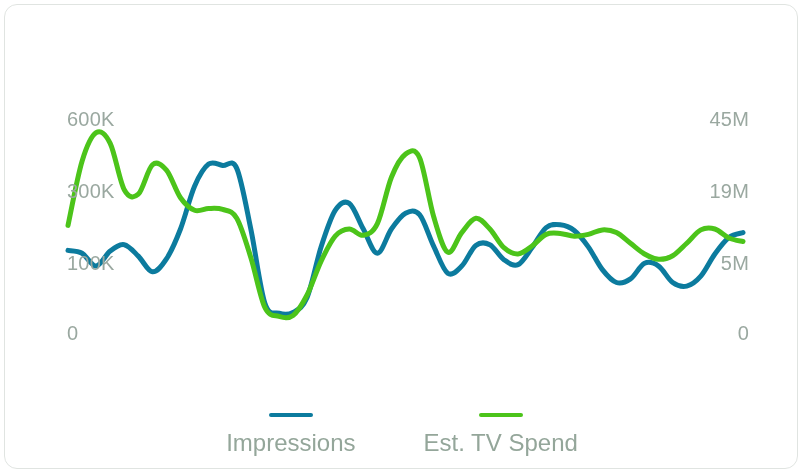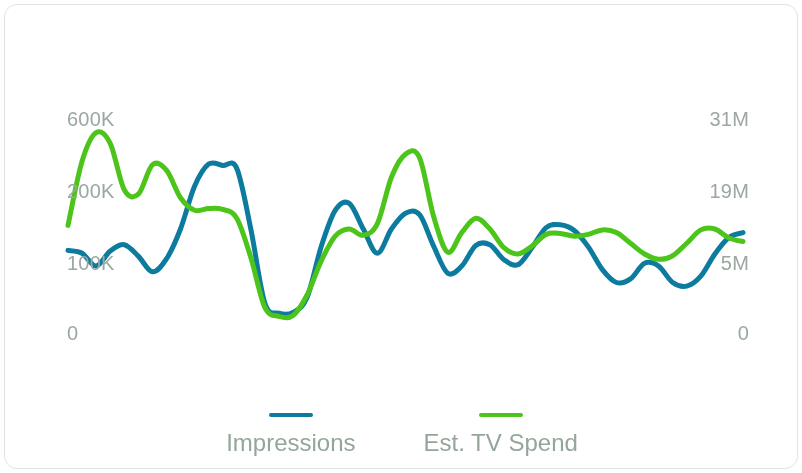--- a/index.html
+++ b/index.html
@@ -91,25 +91,25 @@
 
     <div class="chart-area">
       <svg class="chart-svg" width="794" height="465" viewBox="0 0 794 465">
         <g>
           <path id="path-series-0" fill="none" stroke="#0c7b9e" stroke-width="5" stroke-linecap="round" stroke-linejoin="round" d="M 63.00 245.40 C 65.34 245.88, 72.38 245.64, 77.06 248.25 C 81.75 250.87, 86.44 261.45, 91.13 261.09 C 95.81 260.74, 100.50 249.68, 105.19 246.11 C 109.88 242.55, 114.56 238.86, 119.25 239.69 C 123.94 240.53, 128.63 246.59, 133.31 251.11 C 138.00 255.62, 142.69 266.32, 147.38 266.80 C 152.06 267.28, 156.75 261.09, 161.44 253.96 C 166.13 246.83, 170.81 236.13, 175.50 224.00 C 180.19 211.87, 184.88 192.02, 189.56 181.20 C 194.25 170.38, 198.94 162.53, 203.63 159.09 C 208.31 155.64, 213.00 159.80, 217.69 160.51 C 222.38 161.23, 227.06 152.79, 231.75 163.37 C 236.44 173.95, 241.13 201.53, 245.81 224.00 C 250.50 246.47, 255.19 284.16, 259.88 298.19 C 264.56 312.22, 269.25 306.63, 273.94 308.17 C 278.63 309.72, 283.31 310.08, 288.00 307.46 C 292.69 304.84, 297.38 303.42, 302.06 292.48 C 306.75 281.54, 311.44 256.34, 316.13 241.83 C 320.81 227.33, 325.50 212.71, 330.19 205.45 C 334.88 198.20, 339.56 195.23, 344.25 198.32 C 348.94 201.41, 353.63 215.68, 358.31 224.00 C 363.00 232.32, 367.69 248.25, 372.38 248.25 C 377.06 248.25, 381.75 230.66, 386.44 224.00 C 391.13 217.34, 395.81 210.68, 400.50 208.31 C 405.19 205.93, 409.88 204.26, 414.56 209.73 C 419.25 215.20, 423.94 231.37, 428.63 241.12 C 433.31 250.87, 438.00 264.90, 442.69 268.23 C 447.38 271.56, 452.06 265.73, 456.75 261.09 C 461.44 256.46, 466.13 243.97, 470.81 240.41 C 475.50 236.84, 480.19 237.32, 484.88 239.69 C 489.56 242.07, 494.25 251.34, 498.94 254.67 C 503.63 258.00, 508.31 261.69, 513.00 259.67 C 517.69 257.65, 522.38 248.73, 527.06 242.55 C 531.75 236.36, 536.44 226.38, 541.13 222.57 C 545.81 218.77, 550.50 219.24, 555.19 219.72 C 559.88 220.20, 564.56 221.74, 569.25 225.43 C 573.94 229.11, 578.63 235.29, 583.31 241.83 C 588.00 248.37, 592.69 258.72, 597.38 264.66 C 602.06 270.60, 606.75 275.95, 611.44 277.50 C 616.13 279.05, 620.81 277.14, 625.50 273.93 C 630.19 270.72, 634.88 260.38, 639.56 258.24 C 644.25 256.10, 648.94 257.88, 653.63 261.09 C 658.31 264.30, 663.00 274.17, 667.69 277.50 C 672.38 280.83, 677.06 282.14, 681.75 281.07 C 686.44 280.00, 691.13 276.43, 695.81 271.08 C 700.50 265.73, 705.19 255.39, 709.88 248.97 C 714.56 242.55, 719.25 236.13, 723.94 232.56 C 728.63 228.99, 735.66 228.40, 738.00 227.57"></path>
           <path id="path-series-1" fill="none" stroke="#4cc41a" stroke-width="5" stroke-linecap="round" stroke-linejoin="round" d="M 63.00 220.43 C 65.34 209.73, 72.38 171.69, 77.06 156.23 C 81.75 140.78, 86.44 130.67, 91.13 127.70 C 95.81 124.73, 100.50 128.89, 105.19 138.40 C 109.88 147.91, 114.56 176.30, 119.25 184.77 C 123.94 193.24, 128.63 193.39, 133.31 189.22 C 138.00 185.06, 142.69 163.81, 147.38 159.80 C 152.06 155.79, 156.75 159.65, 161.44 165.15 C 166.13 170.65, 170.81 186.10, 175.50 192.79 C 180.19 199.48, 184.88 203.49, 189.56 205.27 C 194.25 207.06, 198.94 203.64, 203.63 203.49 C 208.31 203.34, 213.00 202.75, 217.69 204.38 C 222.38 206.02, 227.06 205.28, 231.75 213.30 C 236.44 221.33, 241.13 237.67, 245.81 252.53 C 250.50 267.39, 255.19 292.66, 259.88 302.47 C 264.56 312.27, 269.25 310.05, 273.94 311.38 C 278.63 312.72, 283.31 314.06, 288.00 310.49 C 292.69 306.93, 297.38 299.05, 302.06 289.98 C 306.75 280.92, 311.44 265.91, 316.13 256.10 C 320.81 246.29, 325.50 236.48, 330.19 231.13 C 334.88 225.78, 339.56 224.15, 344.25 224.00 C 348.94 223.85, 353.63 231.13, 358.31 230.24 C 363.00 229.35, 367.69 228.31, 372.38 218.65 C 377.06 208.99, 381.75 183.88, 386.44 172.28 C 391.13 160.69, 395.81 152.37, 400.50 149.10 C 405.19 145.83, 409.88 142.26, 414.56 152.67 C 419.25 163.07, 423.94 195.76, 428.63 211.52 C 433.31 227.27, 438.00 244.51, 442.69 247.18 C 447.38 249.86, 452.06 233.21, 456.75 227.57 C 461.44 221.92, 466.13 213.89, 470.81 213.30 C 475.50 212.71, 480.19 219.10, 484.88 224.00 C 489.56 228.90, 494.25 238.56, 498.94 242.72 C 503.63 246.89, 508.31 249.26, 513.00 248.97 C 517.69 248.67, 522.38 244.21, 527.06 240.94 C 531.75 237.67, 536.44 231.43, 541.13 229.35 C 545.81 227.27, 550.50 228.16, 555.19 228.46 C 559.88 228.76, 564.56 230.98, 569.25 231.13 C 573.94 231.28, 578.63 230.39, 583.31 229.35 C 588.00 228.31, 592.69 225.19, 597.38 224.89 C 602.06 224.59, 606.75 225.34, 611.44 227.57 C 616.13 229.80, 620.81 234.70, 625.50 238.27 C 630.19 241.83, 634.88 246.29, 639.56 248.97 C 644.25 251.64, 648.94 254.02, 653.63 254.32 C 658.31 254.61, 663.00 253.43, 667.69 250.75 C 672.38 248.07, 677.06 242.58, 681.75 238.27 C 686.44 233.96, 691.13 227.27, 695.81 224.89 C 700.50 222.51, 705.19 222.66, 709.88 224.00 C 714.56 225.34, 719.25 230.84, 723.94 232.92 C 728.63 235.00, 735.66 235.89, 738.00 236.48"></path>
         </g>
       </svg>
 
       <div class="axis-label axis-left" style="left:62px; top:104px;">600K</div>
-      <div class="axis-label axis-left" style="left:62px; top:176px;">200K</div>
+      <div class="axis-label axis-left" style="left:62px; top:176px;">300K</div>
       <div class="axis-label axis-left" style="left:62px; top:248px;">100K</div>
       <div class="axis-label axis-left" style="left:62px; top:318px;">0</div>
 
-      <div class="axis-label axis-right" style="right:50px; top:104px;">31M</div>
+      <div class="axis-label axis-right" style="right:50px; top:104px;">45M</div>
       <div class="axis-label axis-right" style="right:50px; top:176px;">19M</div>
       <div class="axis-label axis-right" style="right:50px; top:248px;">5M</div>
       <div class="axis-label axis-right" style="right:50px; top:318px;">0</div>
     </div>
 
     <div class="legend">
       <div class="legend-item">
         <span class="legend-swatch" id="swatch-0" style="background: rgb(12, 123, 158);"></span>
         <span class="legend-label">Impressions</span>
       </div>

